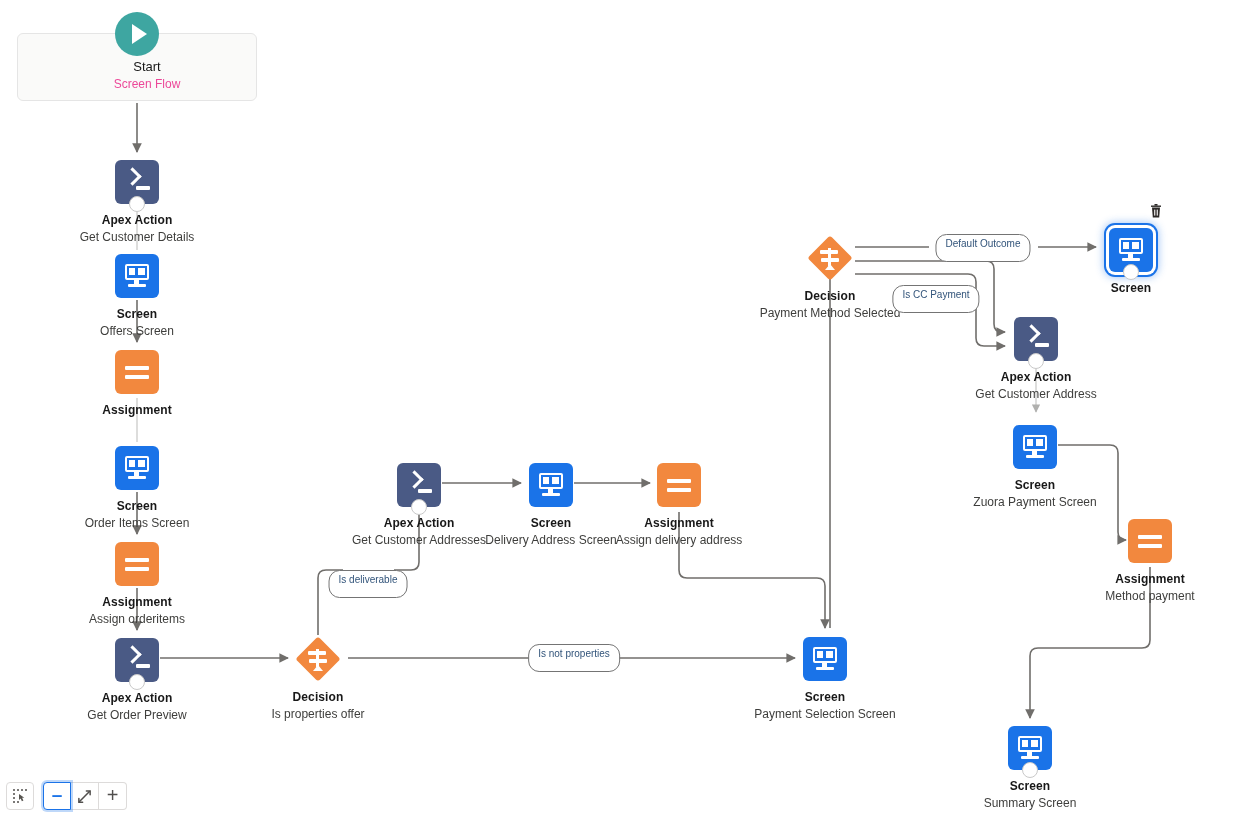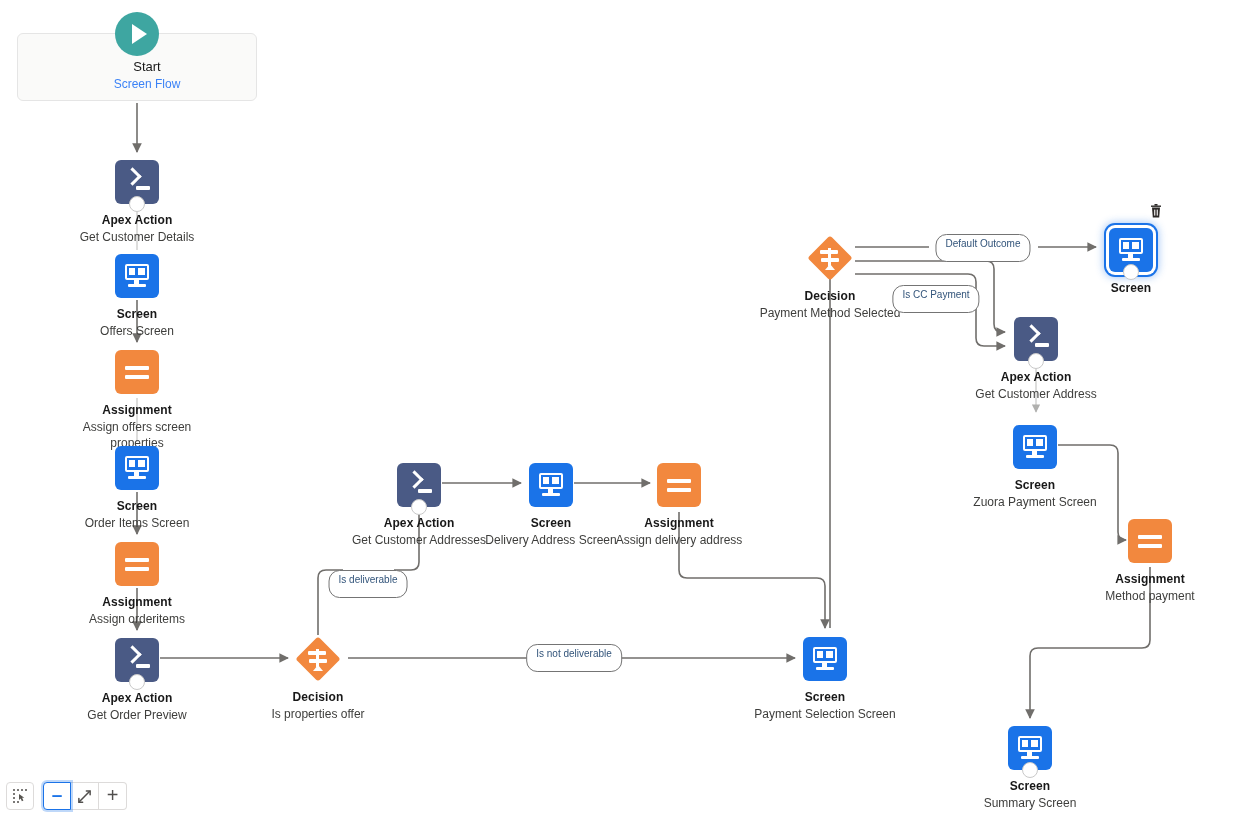--- a/index.html
+++ b/index.html
@@ -83,21 +83,21 @@
     border-bottom: 10px solid transparent;
   }
   .start-text {
     position: absolute;
     left: 17px; top: 58px;
     width: 260px;
     text-align: center;
     z-index: 6;
   }
   .start-text .t1 { font-size: 13px; color: #181818; line-height: 18px; }
-  .start-text .t2 { font-size: 12px; color: #3b82f6; line-height: 17px; }
+  .start-text .t2 { font-size: 12px; color: #ec4899; line-height: 17px; }
 
   
   .ic-screen { background: #1a73e8; }
   .ic-screen .mon {
     position: absolute; left: 10px; top: 10px;
     width: 24px; height: 16px;
     border: 2.5px solid #ffffff;
     border-radius: 2px;
   }
   .ic-screen .mon::before {
@@ -291,21 +291,21 @@
   <div class="start-box"></div>
   <div class="start-circle"></div>
   <div class="start-text">
     <div class="t1">Start</div>
     <div class="t2">Screen Flow</div>
   </div>
 
   <div id="nodes-layer">
       <div class="node" style="left: 137px; top: 160px;"><span class="icon-wrap"><span class="node-icon ic-apex"><span class="gt"></span><span class="ul"></span></span><span class="badge-circle"></span></span><div class="node-title">Apex Action</div><div class="node-label">Get Customer Details</div></div>
       <div class="node" style="left: 137px; top: 254px;"><span class="icon-wrap"><span class="node-icon ic-screen"><span class="mon"></span><span class="stand"></span><span class="base"></span></span></span><div class="node-title">Screen</div><div class="node-label">Offers Screen</div></div>
-      <div class="node" style="left: 137px; top: 350px;"><span class="icon-wrap"><span class="node-icon ic-assign"><span class="bar b1"></span><span class="bar b2"></span></span></span><div class="node-title">Assignment</div><div class="node-label">Assign offers screen properties</div></div>
+      <div class="node" style="left: 137px; top: 350px;"><span class="icon-wrap"><span class="node-icon ic-assign"><span class="bar b1"></span><span class="bar b2"></span></span></span><div class="node-title">Assignment</div></div>
       <div class="node" style="left: 137px; top: 446px;"><span class="icon-wrap"><span class="node-icon ic-screen"><span class="mon"></span><span class="stand"></span><span class="base"></span></span></span><div class="node-title">Screen</div><div class="node-label">Order Items Screen</div></div>
       <div class="node" style="left: 137px; top: 542px;"><span class="icon-wrap"><span class="node-icon ic-assign"><span class="bar b1"></span><span class="bar b2"></span></span></span><div class="node-title">Assignment</div><div class="node-label">Assign orderitems</div></div>
       <div class="node" style="left: 137px; top: 638px;"><span class="icon-wrap"><span class="node-icon ic-apex"><span class="gt"></span><span class="ul"></span></span><span class="badge-circle"></span></span><div class="node-title">Apex Action</div><div class="node-label">Get Order Preview</div></div>
       <div class="node" style="left: 318px; top: 637px;"><span class="icon-wrap"><span class="node-icon ic-decision" style="background:transparent;"><span class="dia"></span><span class="post"></span><span class="sgn s1"></span><span class="sgn s2"></span><span class="foot"></span></span></span><div class="node-title">Decision</div><div class="node-label">Is properties offer</div></div>
       <div class="node" style="left: 419px; top: 463px;"><span class="icon-wrap"><span class="node-icon ic-apex"><span class="gt"></span><span class="ul"></span></span><span class="badge-circle"></span></span><div class="node-title">Apex Action</div><div class="node-label">Get Customer Addresses</div></div>
       <div class="node" style="left: 551px; top: 463px;"><span class="icon-wrap"><span class="node-icon ic-screen"><span class="mon"></span><span class="stand"></span><span class="base"></span></span></span><div class="node-title">Screen</div><div class="node-label">Delivery Address Screen</div></div>
       <div class="node" style="left: 679px; top: 463px;"><span class="icon-wrap"><span class="node-icon ic-assign"><span class="bar b1"></span><span class="bar b2"></span></span></span><div class="node-title">Assignment</div><div class="node-label">Assign delivery address</div></div>
       <div class="node" style="left: 825px; top: 637px;"><span class="icon-wrap"><span class="node-icon ic-screen"><span class="mon"></span><span class="stand"></span><span class="base"></span></span></span><div class="node-title">Screen</div><div class="node-label">Payment Selection Screen</div></div>
       <div class="node" style="left: 830px; top: 236px;"><span class="icon-wrap"><span class="node-icon ic-decision" style="background:transparent;"><span class="dia"></span><span class="post"></span><span class="sgn s1"></span><span class="sgn s2"></span><span class="foot"></span></span></span><div class="node-title">Decision</div><div class="node-label">Payment Method Selected</div></div>
       <div class="node selected" style="left: 1131px; top: 228px;"><span class="icon-wrap"><span class="node-icon ic-screen"><span class="mon"></span><span class="stand"></span><span class="base"></span></span><span class="badge-circle"></span><span class="trash-icon"><svg width="14" height="15" viewBox="0 0 14 15">
@@ -316,21 +316,21 @@
               <rect x="7.7" y="5.6" width="1.1" height="6" fill="#ffffff"></rect>
             </svg></span></span><div class="node-title">Screen</div></div>
       <div class="node" style="left: 1036px; top: 317px;"><span class="icon-wrap"><span class="node-icon ic-apex"><span class="gt"></span><span class="ul"></span></span><span class="badge-circle"></span></span><div class="node-title">Apex Action</div><div class="node-label">Get Customer Address</div></div>
       <div class="node" style="left: 1035px; top: 425px;"><span class="icon-wrap"><span class="node-icon ic-screen"><span class="mon"></span><span class="stand"></span><span class="base"></span></span></span><div class="node-title">Screen</div><div class="node-label">Zuora Payment Screen</div></div>
       <div class="node" style="left: 1150px; top: 519px;"><span class="icon-wrap"><span class="node-icon ic-assign"><span class="bar b1"></span><span class="bar b2"></span></span></span><div class="node-title">Assignment</div><div class="node-label">Method payment</div></div>
       <div class="node" style="left: 1030px; top: 726px;"><span class="icon-wrap"><span class="node-icon ic-screen"><span class="mon"></span><span class="stand"></span><span class="base"></span></span><span class="badge-circle"></span></span><div class="node-title">Screen</div><div class="node-label">Summary Screen</div></div>
     </div>
 
   <div id="labels-layer">
       <div class="pill" style="left: 368px; top: 584px;">Is deliverable</div>
-      <div class="pill" style="left: 574px; top: 658px;">Is not deliverable</div>
+      <div class="pill" style="left: 574px; top: 658px;">Is not properties</div>
       <div class="pill" style="left: 983px; top: 248px;">Default Outcome</div>
       <div class="pill" style="left: 936px; top: 299px;">Is CC Payment</div>
     </div>
 
   <div id="zoom-toolbar">
     <div class="zbtn single">
       <svg width="16" height="16" viewBox="0 0 16 16">
         <g fill="#7c7a78">
           <rect x="1" y="1" width="2" height="2"></rect>
             <rect x="5" y="1" width="2" height="2"></rect>

